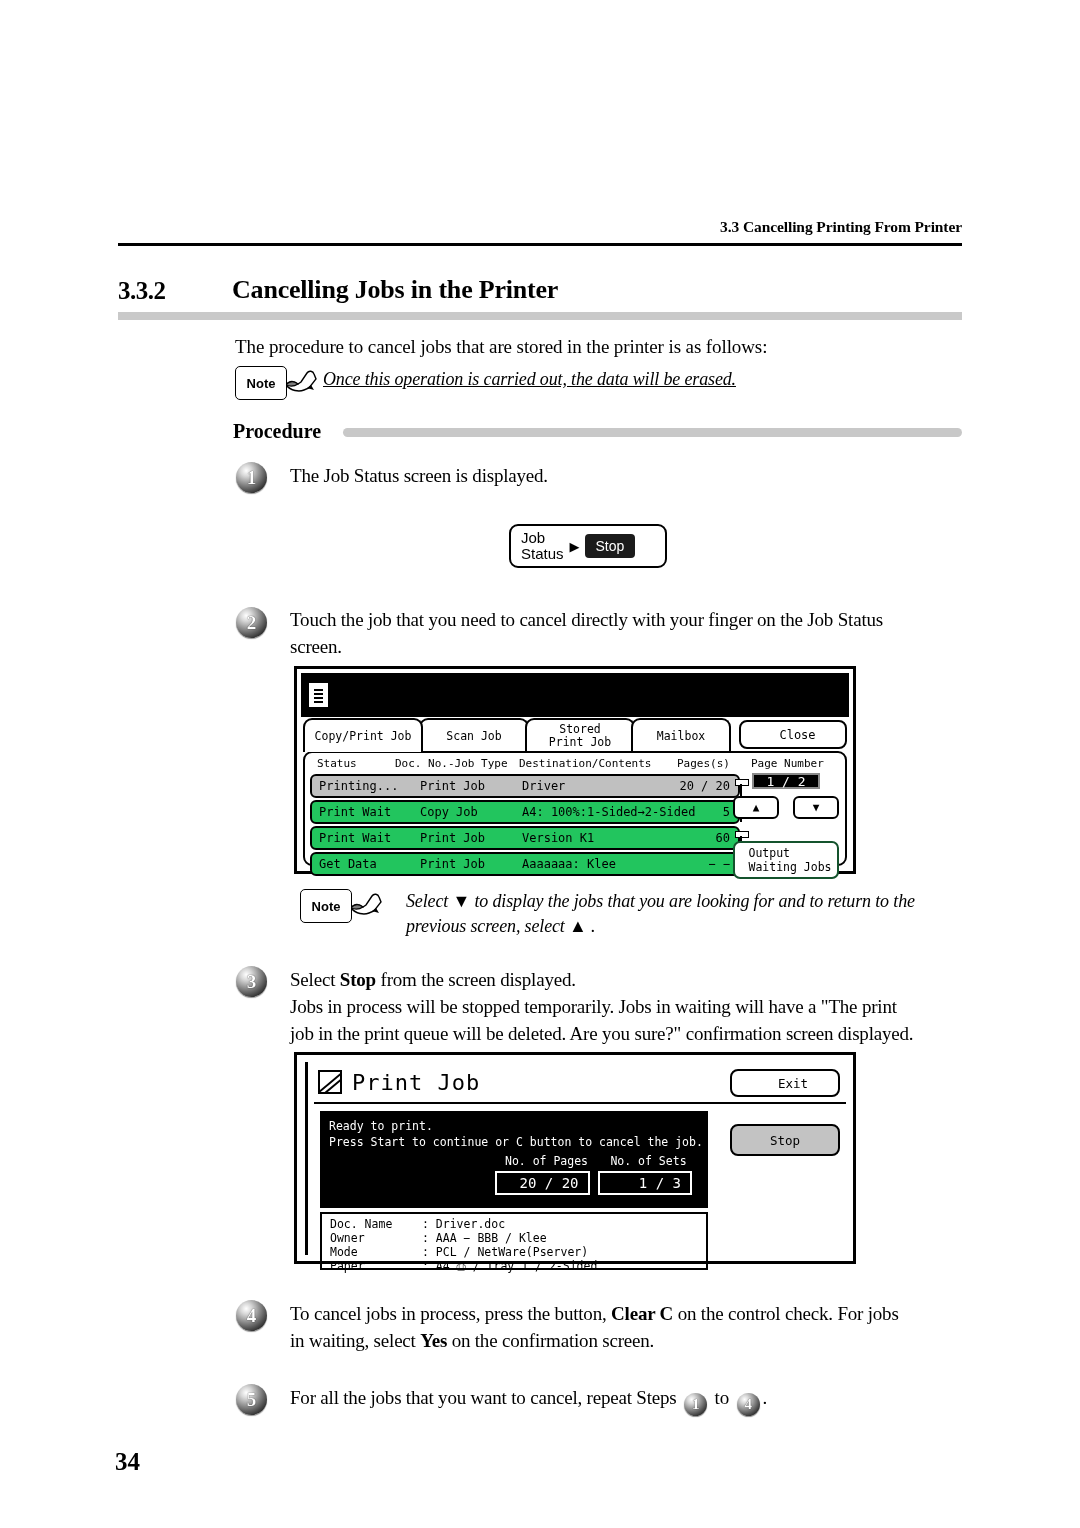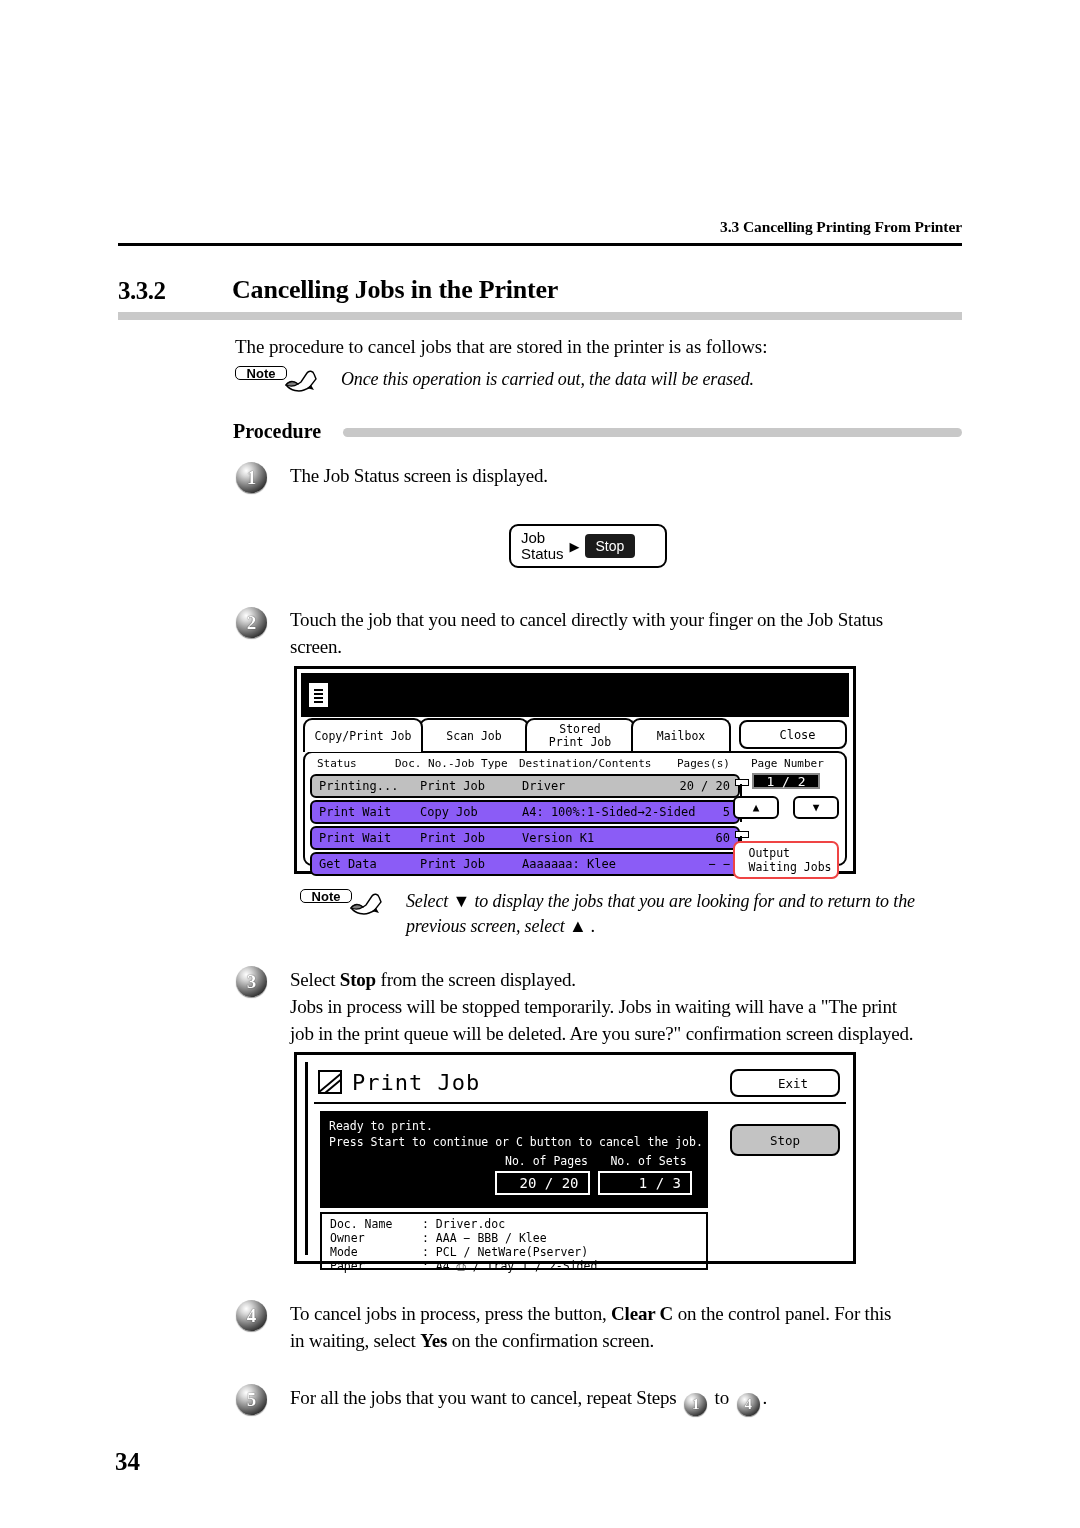--- a/index.html
+++ b/index.html
@@ -56,21 +56,21 @@
     left: 235px; top: 336px;
     font-size: 19px;
     letter-spacing: -0.1px;
     white-space: nowrap;
   }
 
   
   .note-row { position: absolute; display: flex; align-items: flex-start; }
   .note-badge {
     position: relative;
-    width: 52px; height: 14px;
+    width: 52px; height: 34px;
     border: 1.6px solid #000;
     border-radius: 5px;
     display: flex; align-items: center; justify-content: center;
     font-family: "Liberation Sans", sans-serif;
     font-size: 13px; font-weight: bold;
     flex: 0 0 auto;
     background: #fff;
   }
   .note-pen { flex: 0 0 auto; margin-left: -2px; margin-top: 2px; }
   .note-text {
@@ -217,21 +217,21 @@
     height: 16px;
     font-size: 11px;
   }
   .col-head span { position: absolute; white-space: nowrap; }
   .rows { position: absolute; left: 5px; top: 21px; width: 430px; }
   .jobrow {
     position: relative;
     height: 24px;
     border: 2px solid #000;
     border-radius: 6px;
-    background: #8b5cf6;
+    background: #22c55e;
     margin-bottom: 2px;
     font-size: 12px;
   }
   .jobrow.sel { background: #c0c0c0; }
   .jobrow span { position: absolute; top: 3px; white-space: nowrap; }
   .jr-status { left: 7px; }
   .jr-type   { left: 108px; }
   .jr-dest   { left: 210px; }
   .jr-pages  { right: 8px; }
   .scrollnub {
@@ -259,21 +259,21 @@
   .arrbtn {
     width: 46px; height: 23px;
     border: 2px solid #000; border-radius: 6px;
     background: #fff;
     display: flex; align-items: center; justify-content: center;
     font-size: 11px;
   }
   .outputbtn {
     margin-top: 22px;
     width: 106px; height: 38px;
-    border: 2px solid #ef4444; border-radius: 7px;
+    border: 2px solid #14532d; border-radius: 7px;
     background: #fff;
     display: flex; align-items: center; justify-content: center;
     font-size: 11.5px; line-height: 14px; text-align: left;
     white-space: pre-line;
     padding-left: 8px;
   }
 
   
   .lcd2 {
     position: absolute;
@@ -377,21 +377,21 @@
 
 <div class="intro">The procedure to cancel jobs that are stored in the printer is as follows:</div>
 
 <div class="note-row" style="left:235px; top:366px;">
   <div class="note-badge">Note</div>
   <svg class="note-pen" width="34" height="26" viewBox="0 0 34 26">
     <path d="M1 17 C5 12, 9 13, 13 16 L16 14 L22 5 C24 2, 28 3, 29 6 L31 11 L24 20 L19 22 C14 24, 6 23, 1 17 Z" fill="#ffffff" stroke="#000000" stroke-width="1.4"></path>
     <path d="M13 16 C9 13, 5 12, 1 17 C6 19, 10 18, 13 16 Z" fill="#7d7d7d" stroke="#000000" stroke-width="1.2"></path>
     <path d="M22 20 L26 17 L29 22 Z" fill="#000000"></path>
   </svg>
-  <div class="note-text" style="margin-left:22px; margin-top:1px;">Once this operation is carried out, the data will be erased.</div>
+  <div class="note-text" style="margin-left:4px; margin-top:1px;text-decoration:underline;">Once this operation is carried out, the data will be erased.</div>
 </div>
 
 <div class="proc-label">Procedure</div>
 <div class="proc-bar"></div>
 
 <div class="step-bullet" style="left:236px; top:462px;">1</div>
 <div class="step-text" style="left:290px; top:462px; width:680px;">
   <div>The Job Status screen is displayed.</div>
 </div>
 
@@ -542,21 +542,21 @@
       <div><span class="dk">Mode</span><span>: PCL / NetWare(Pserver)</span></div>
       <div><span class="dk">Paper</span><span>: A4 ⎙ / Tray 1 / 2-Sided</span></div>
     </div>
 
   </div>
 </div>
 
 <div class="step-bullet" style="left:236px; top:1300px;">4</div>
 <div class="step-text" style="left:290px; top:1300px; width:690px;">
   <div>
-    <span>To cancel jobs in process, press the button, </span><b>Clear C</b><span> on the control panel. For this</span>
+    <span>To cancel jobs in process, press the button, </span><b>Clear C</b><span> on the control check. For jobs</span>
   </div>
   <div>
     <span>in waiting, select </span><b>Yes</b><span> on the confirmation screen.</span>
   </div>
 </div>
 
 <div class="step-bullet" style="left:236px; top:1384px;">5</div>
 <div class="step-text" style="left:290px; top:1384px; width:690px;">
   <div>
     <span>For all the jobs that you want to cancel, repeat Steps </span><span class="step-bullet sm">1</span><span> to </span><span class="step-bullet sm">4</span><span>.</span>

